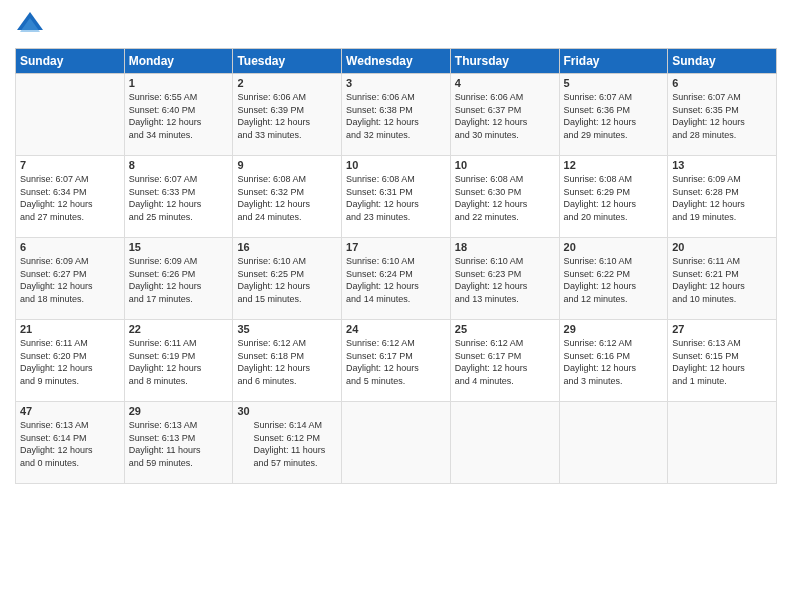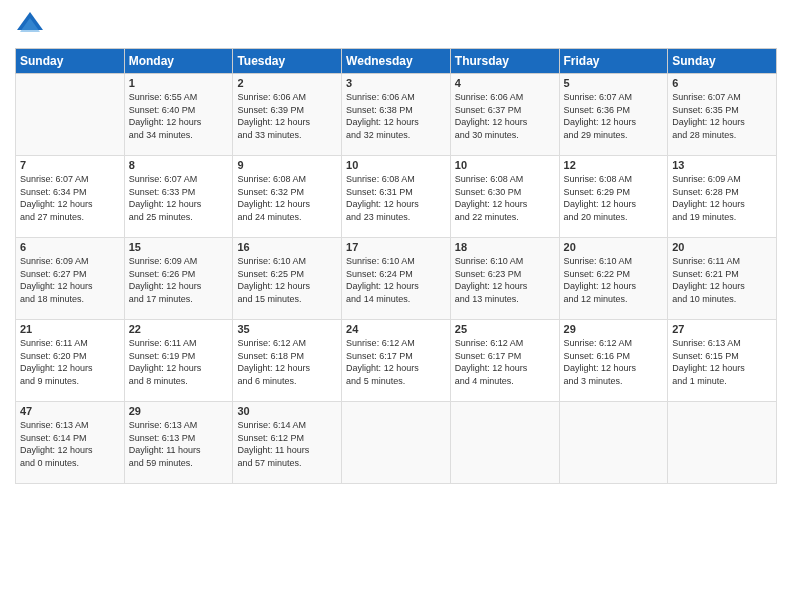--- a/index.html
+++ b/index.html
@@ -338,21 +338,21 @@
           </td>
           <td>
             <span class="day-number">29</span>
             <div class="day-info" style="white-space: pre-line;">Sunrise: 6:13 AM
 Sunset: 6:13 PM
 Daylight: 11 hours
 and 59 minutes.</div>
           </td>
           <td>
             <span class="day-number">30</span>
-            <div class="day-info" style="white-space: pre-line;">Sunrise: 6:14 AM
+            <div class="day-info" style="white-space: pre-line; margin-left: 16px;">Sunrise: 6:14 AM
 Sunset: 6:12 PM
 Daylight: 11 hours
 and 57 minutes.</div>
           </td>
           <td></td>
           <td></td>
           <td></td>
           <td></td>
         </tr>
       </tbody>

